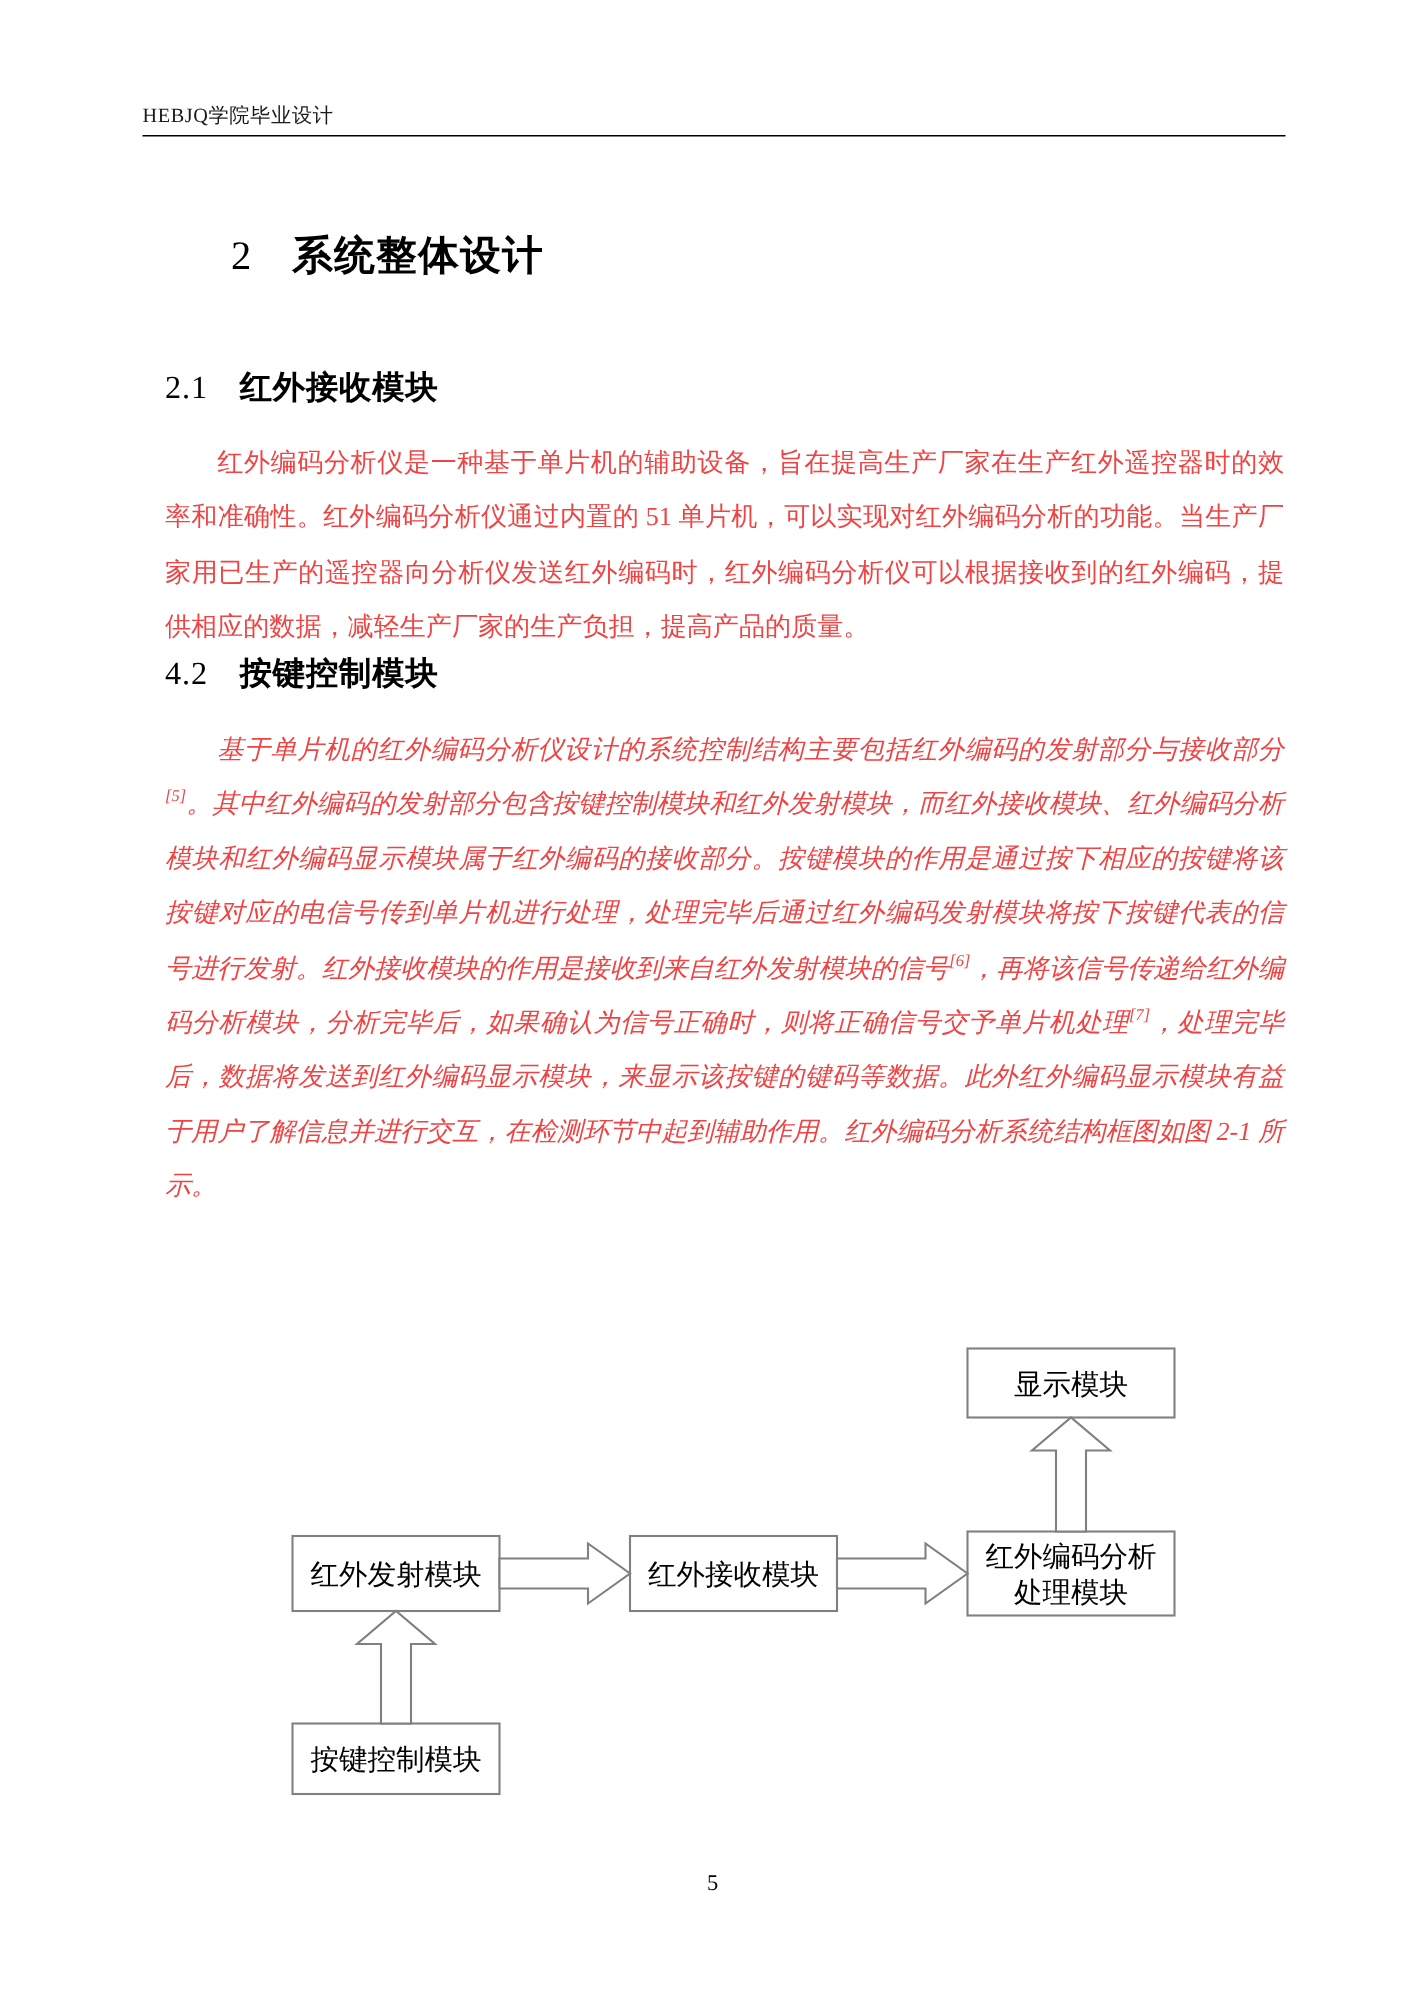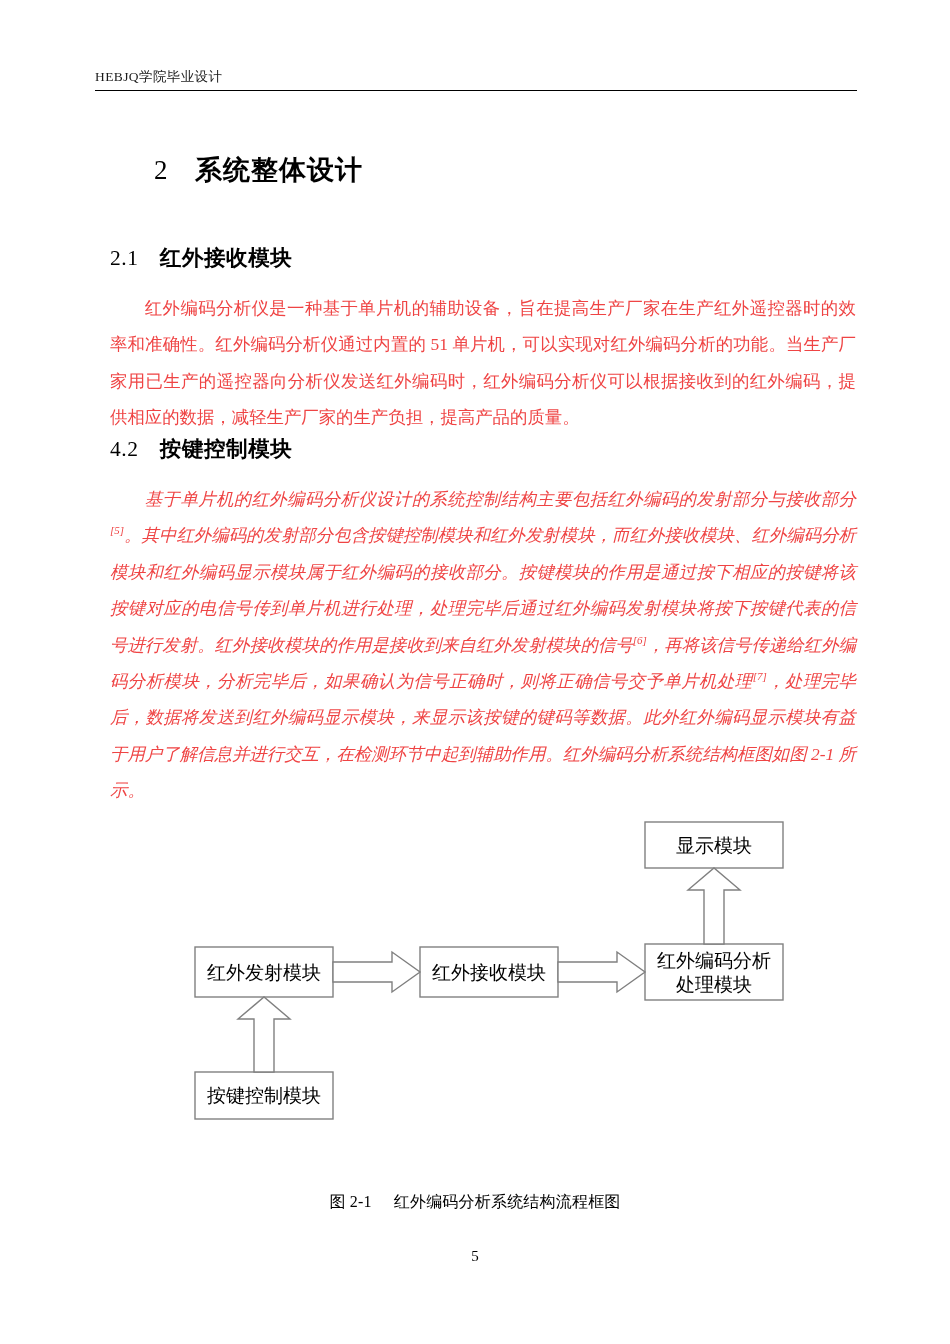--- a/index.html
+++ b/index.html
@@ -90,21 +90,21 @@
   sup.cite {
     font-size: 11px;
     vertical-align: super;
     line-height: 0;
   }
 
   
   .figure {
     position: absolute;
     left: 0;
-    top: 807px;
+    top: 884px;
     width: 824px;
     height: 330px;
   }
   .fig-svg { display: block; }
 
   .fig-caption {
     position: absolute;
     left: 0;
     top: 1192px;
     width: 950px;
@@ -194,19 +194,16 @@
       <polygon fill="#ffffff" stroke="#808080" stroke-width="1.4" stroke-linejoin="miter" points="333,155 392,155 392,145 420,165 392,185 392,175 333,175"></polygon>
 
       <polygon fill="#ffffff" stroke="#808080" stroke-width="1.4" stroke-linejoin="miter" points="558,155 617,155 617,145 645,165 617,185 617,175 558,175"></polygon>
 
       <polygon fill="#ffffff" stroke="#808080" stroke-width="1.4" stroke-linejoin="miter" points="254,265 254,212 238,212 264,190 290,212 274,212 274,265"></polygon>
 
       <polygon fill="#ffffff" stroke="#808080" stroke-width="1.4" stroke-linejoin="miter" points="704,137 704,83 688,83 714,61 740,83 724,83 724,137"></polygon>
     </svg>
   </div>
 
-  <div class="fig-caption">
-    <span>图 2-1</span><span class="gap"></span><span>红外编码分析系统结构流程框图</span>
-  </div>
 
   <div class="page-number">5</div>
 
 </div>
 
 </body></html>

